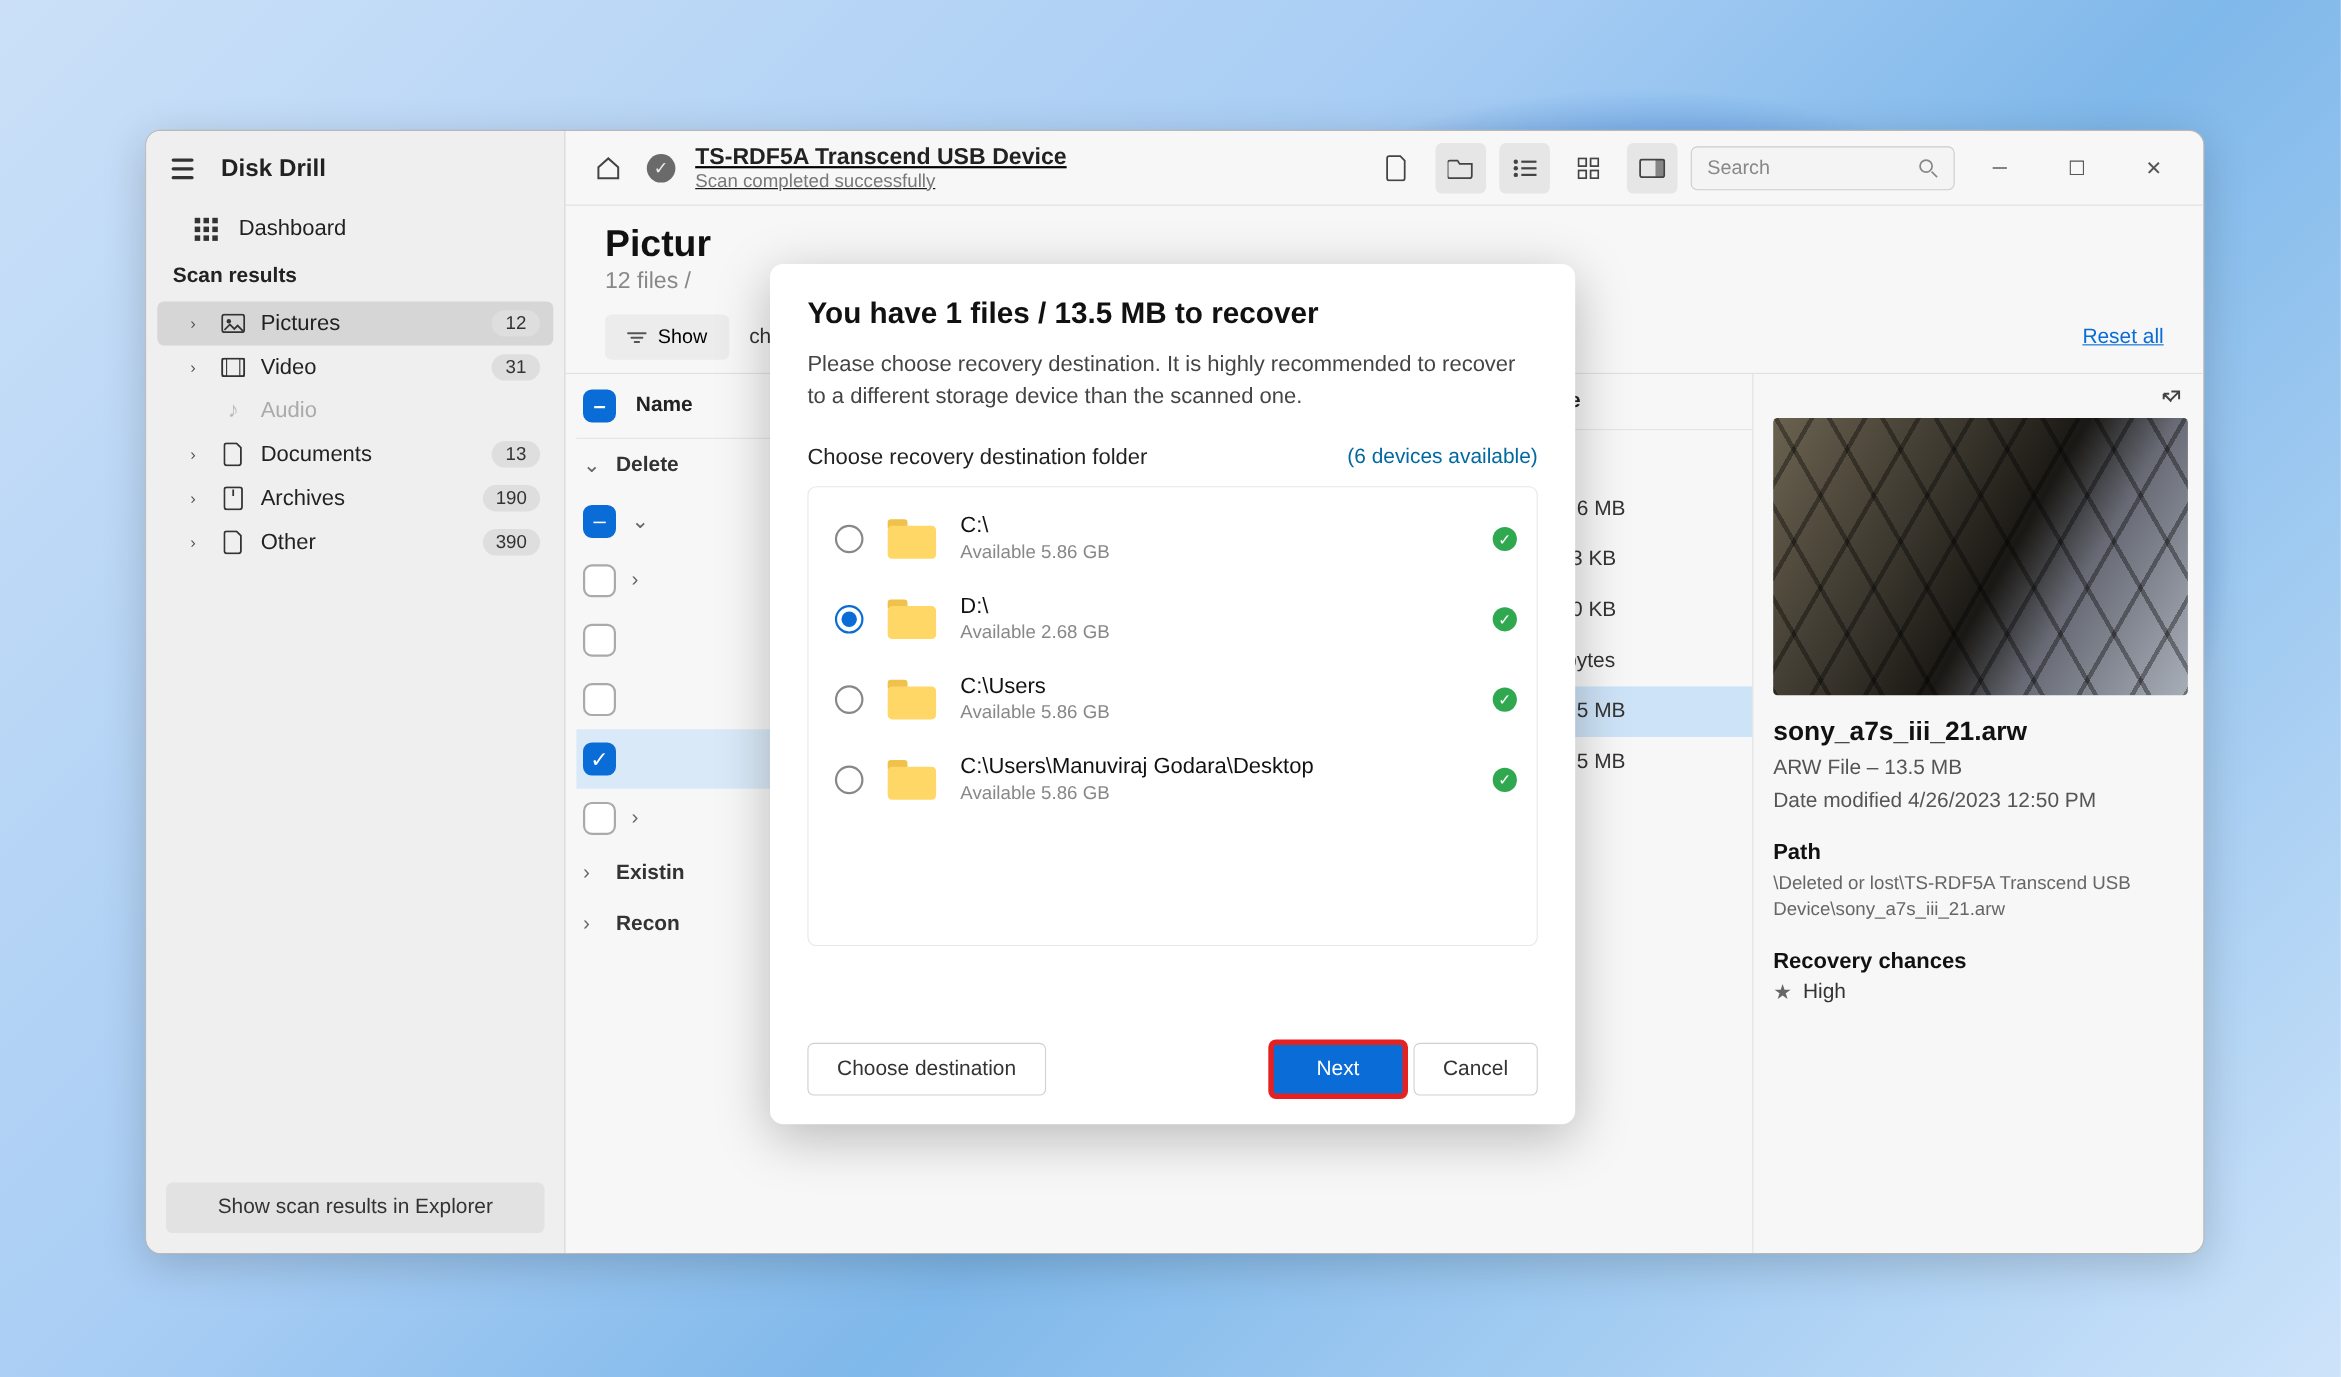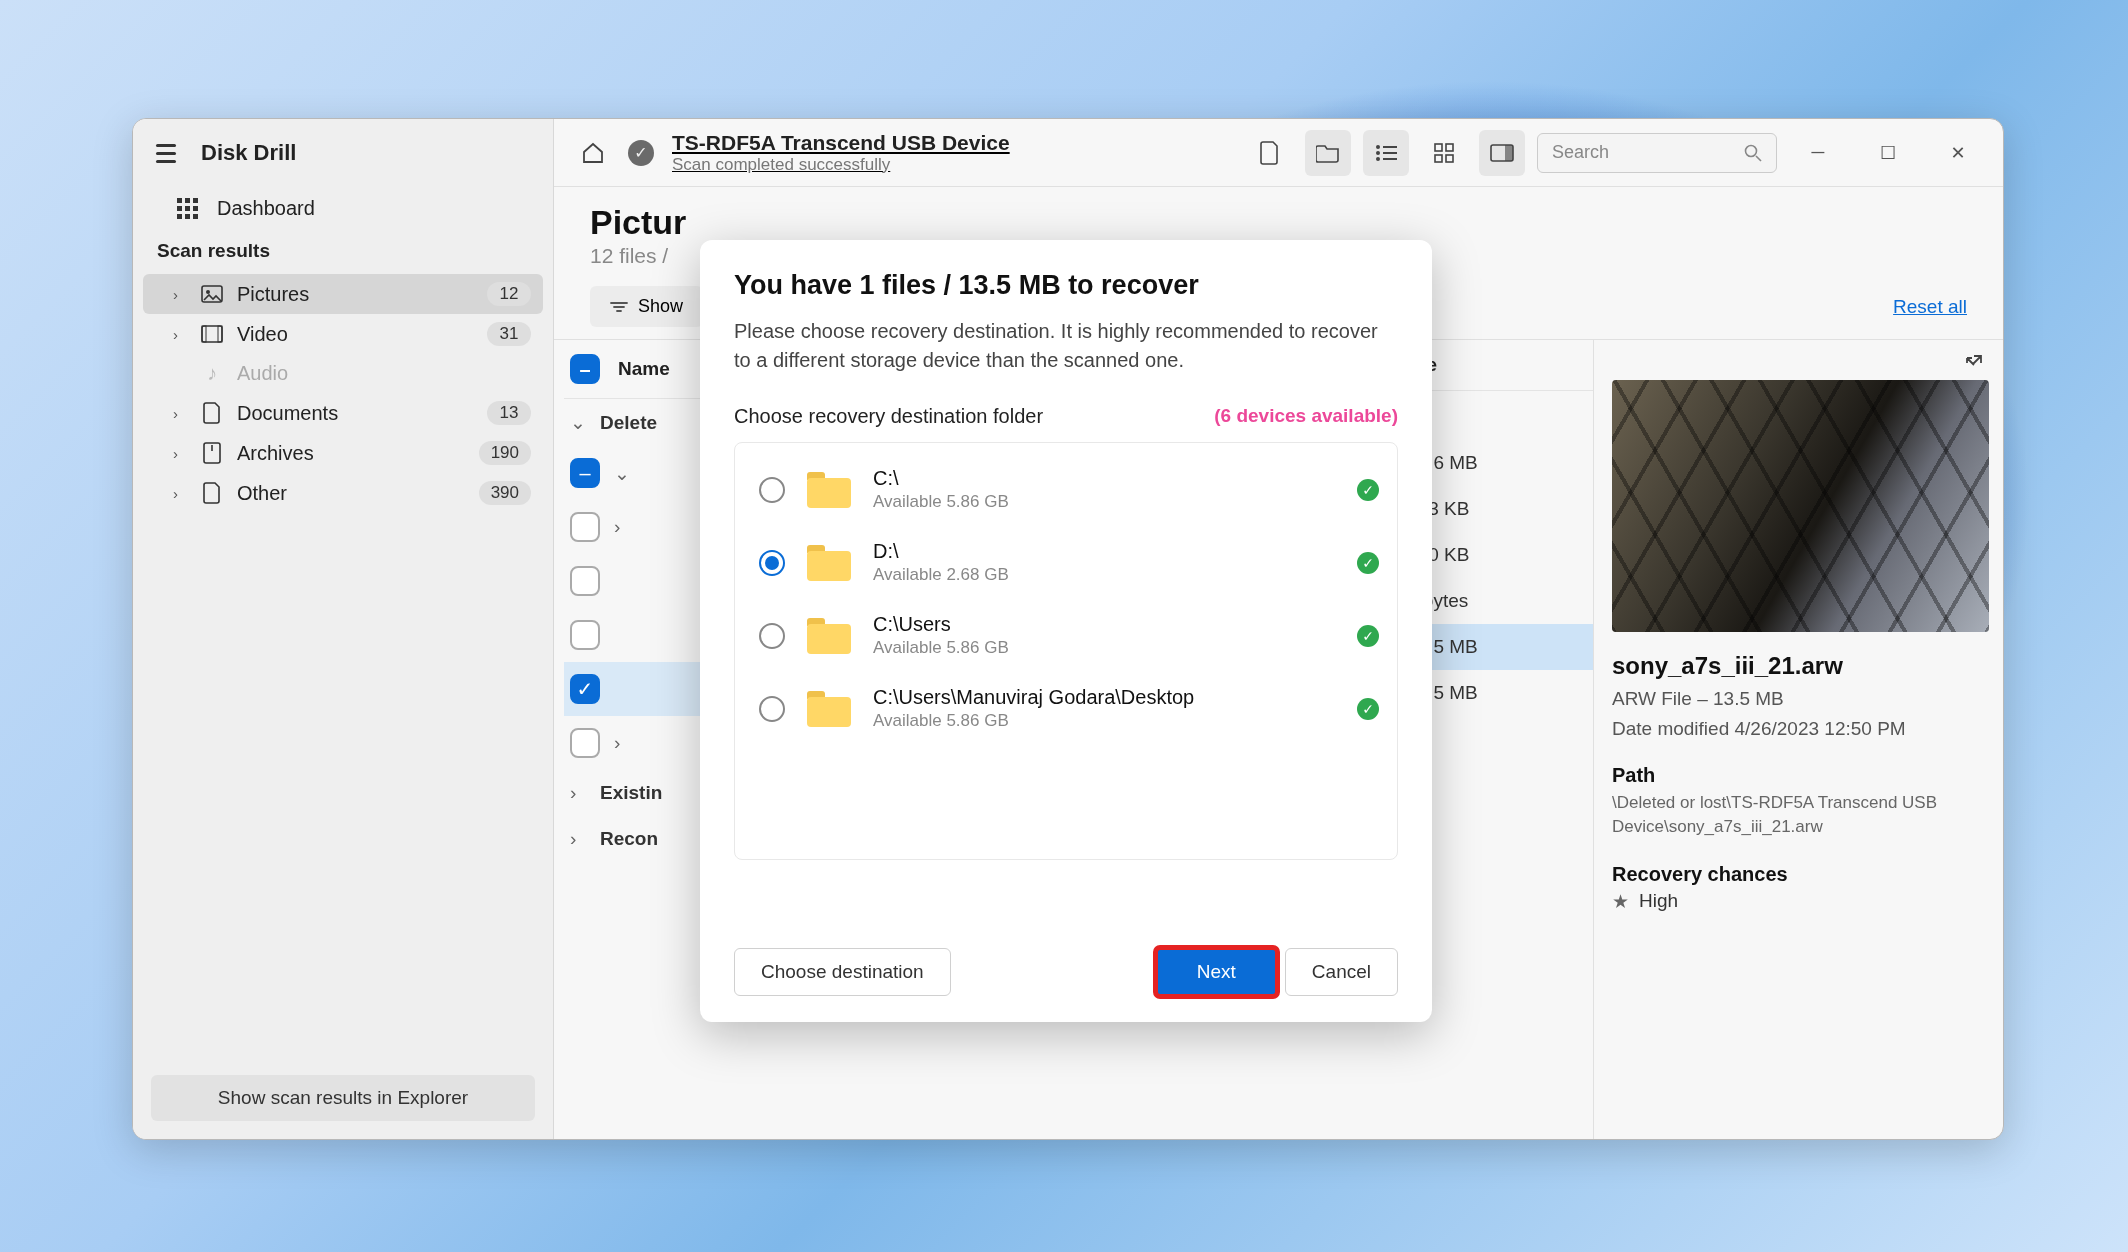--- a/index.html
+++ b/index.html
@@ -22,21 +22,21 @@
   background: #f7f7f7;
   border-radius: 14px;
   border: 1px solid #b8b8b8;
   overflow: hidden;
   box-shadow: 0 10px 40px rgba(0,0,0,0.18);
   display: flex;
 }
 
 
 .sidebar {
-  width: 421px;
+  width: 381px;
   background: #efefef;
   border-right: 1px solid #d8d8d8;
   display: flex;
   flex-direction: column;
 }
 .side-top {
   height: 68px;
   display: flex;
   align-items: center;
   padding: 0 18px;
@@ -257,21 +257,21 @@
   border-radius: 12px;
   box-shadow: 0 12px 48px rgba(0,0,0,0.25);
   padding: 30px 34px 26px;
   display: flex;
   flex-direction: column;
 }
 .m-title { font-size: 27px; font-weight: 700; color: #111; }
 .m-sub { font-size: 20px; color: #444; margin-top: 16px; line-height: 1.45; }
 .m-choose-row { display: flex; justify-content: space-between; align-items: flex-start; margin-top: 30px; }
 .m-choose-label { font-size: 20px; color: #222; }
-.m-avail { font-size: 19px; color: #ec4899; font-weight: bold; }
+.m-avail { font-size: 19px; color: #0369a1; }
 
 .dest-list {
   margin-top: 14px;
   border: 1px solid #e8e8e8;
   border-radius: 8px;
   padding: 10px 8px 10px 14px;
   height: 418px;
   overflow-y: auto;
   position: relative;
 }

